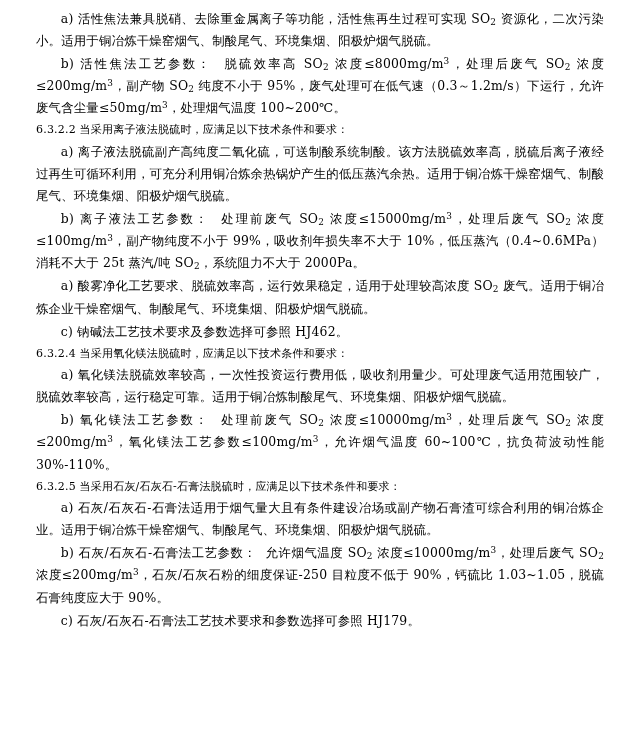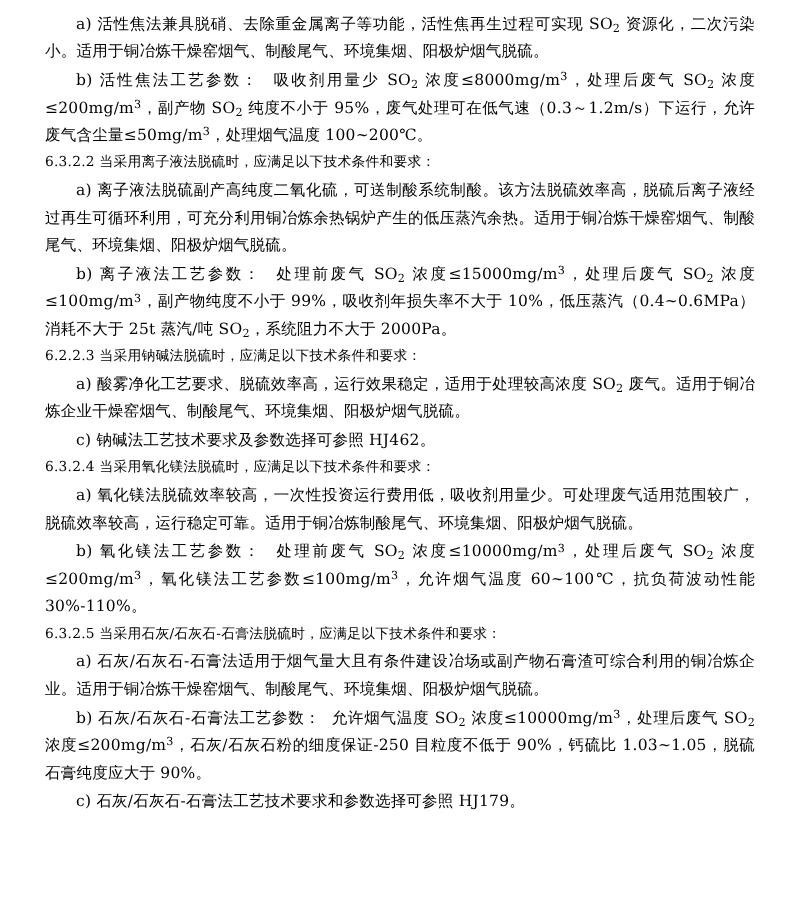--- a/index.html
+++ b/index.html
@@ -48,25 +48,24 @@
     vertical-align: 0.42em;
     line-height: 0;
   }
 </style>
 </head>
 <body>
 
 <div class="page">
   <div id="doc-body">
       <p class="para indent1"><span>a) 活性焦法兼具脱硝、去除重金属离子等功能，活性焦再生过程可实现 SO</span><sub>2</sub><span> 资源化，二次污染小。适用于铜冶炼干燥窑烟气、制酸尾气、环境集烟、阳极炉烟气脱硫。</span></p>
-      <p class="para indent1"><span>b) 活性焦法工艺参数：  吸收剂用量少 SO</span><sub>2</sub><span> 浓度≤8000mg/m</span><sup>3</sup><span>，处理后废气 SO</span><sub>2</sub><span> 浓度≤200mg/m</span><sup>3</sup><span>，副产物 SO</span><sub>2</sub><span> 纯度不小于 95%，废气处理可在低气速（0.3～1.2m/s）下运行，允许废气含尘量≤50mg/m</span><sup>3</sup><span>，处理烟气温度 100~200℃。</span></p>
+      <p class="para indent1"><span>b) 活性焦法工艺参数：  脱硫效率高 SO</span><sub>2</sub><span> 浓度≤8000mg/m</span><sup>3</sup><span>，处理后废气 SO</span><sub>2</sub><span> 浓度≤200mg/m</span><sup>3</sup><span>，副产物 SO</span><sub>2</sub><span> 纯度不小于 95%，废气处理可在低气速（0.3～1.2m/s）下运行，允许废气含尘量≤50mg/m</span><sup>3</sup><span>，处理烟气温度 100~200℃。</span></p>
       <p class="heading indent0"><span>6.3.2.2  当采用离子液法脱硫时，应满足以下技术条件和要求：</span></p>
       <p class="para indent1"><span>a) 离子液法脱硫副产高纯度二氧化硫，可送制酸系统制酸。该方法脱硫效率高，脱硫后离子液经过再生可循环利用，可充分利用铜冶炼余热锅炉产生的低压蒸汽余热。适用于铜冶炼干燥窑烟气、制酸尾气、环境集烟、阳极炉烟气脱硫。</span></p>
       <p class="para indent1"><span>b) 离子液法工艺参数：  处理前废气 SO</span><sub>2</sub><span> 浓度≤15000mg/m</span><sup>3</sup><span>，处理后废气 SO</span><sub>2</sub><span> 浓度≤100mg/m</span><sup>3</sup><span>，副产物纯度不小于 99%，吸收剂年损失率不大于 10%，低压蒸汽（0.4~0.6MPa）消耗不大于 25t 蒸汽/吨 SO</span><sub>2</sub><span>，系统阻力不大于 2000Pa。</span></p>
-      <p class="heading indent0"><span>6.2.2.3  当采用钠碱法脱硫时，应满足以下技术条件和要求：</span></p>
       <p class="para indent1"><span>a) 酸雾净化工艺要求、脱硫效率高，运行效果稳定，适用于处理较高浓度 SO</span><sub>2</sub><span> 废气。适用于铜冶炼企业干燥窑烟气、制酸尾气、环境集烟、阳极炉烟气脱硫。</span></p>
       <p class="para indent1"><span>c) 钠碱法工艺技术要求及参数选择可参照 HJ462。</span></p>
       <p class="heading indent0"><span>6.3.2.4  当采用氧化镁法脱硫时，应满足以下技术条件和要求：</span></p>
       <p class="para indent1"><span>a) 氧化镁法脱硫效率较高，一次性投资运行费用低，吸收剂用量少。可处理废气适用范围较广，脱硫效率较高，运行稳定可靠。适用于铜冶炼制酸尾气、环境集烟、阳极炉烟气脱硫。</span></p>
       <p class="para indent1"><span>b) 氧化镁法工艺参数：  处理前废气 SO</span><sub>2</sub><span> 浓度≤10000mg/m</span><sup>3</sup><span>，处理后废气 SO</span><sub>2</sub><span> 浓度≤200mg/m</span><sup>3</sup><span>，氧化镁法工艺参数≤100mg/m</span><sup>3</sup><span>，允许烟气温度 60~100℃，抗负荷波动性能 30%-110%。</span></p>
       <p class="heading indent0"><span>6.3.2.5  当采用石灰/石灰石-石膏法脱硫时，应满足以下技术条件和要求：</span></p>
       <p class="para indent1"><span>a) 石灰/石灰石-石膏法适用于烟气量大且有条件建设冶场或副产物石膏渣可综合利用的铜冶炼企业。适用于铜冶炼干燥窑烟气、制酸尾气、环境集烟、阳极炉烟气脱硫。</span></p>
       <p class="para indent1"><span>b) 石灰/石灰石-石膏法工艺参数：  允许烟气温度 SO</span><sub>2</sub><span> 浓度≤10000mg/m</span><sup>3</sup><span>，处理后废气 SO</span><sub>2</sub><span> 浓度≤200mg/m</span><sup>3</sup><span>，石灰/石灰石粉的细度保证-250 目粒度不低于 90%，钙硫比 1.03~1.05，脱硫石膏纯度应大于 90%。</span></p>
       <p class="para indent1"><span>c) 石灰/石灰石-石膏法工艺技术要求和参数选择可参照 HJ179。</span></p>
     </div>

